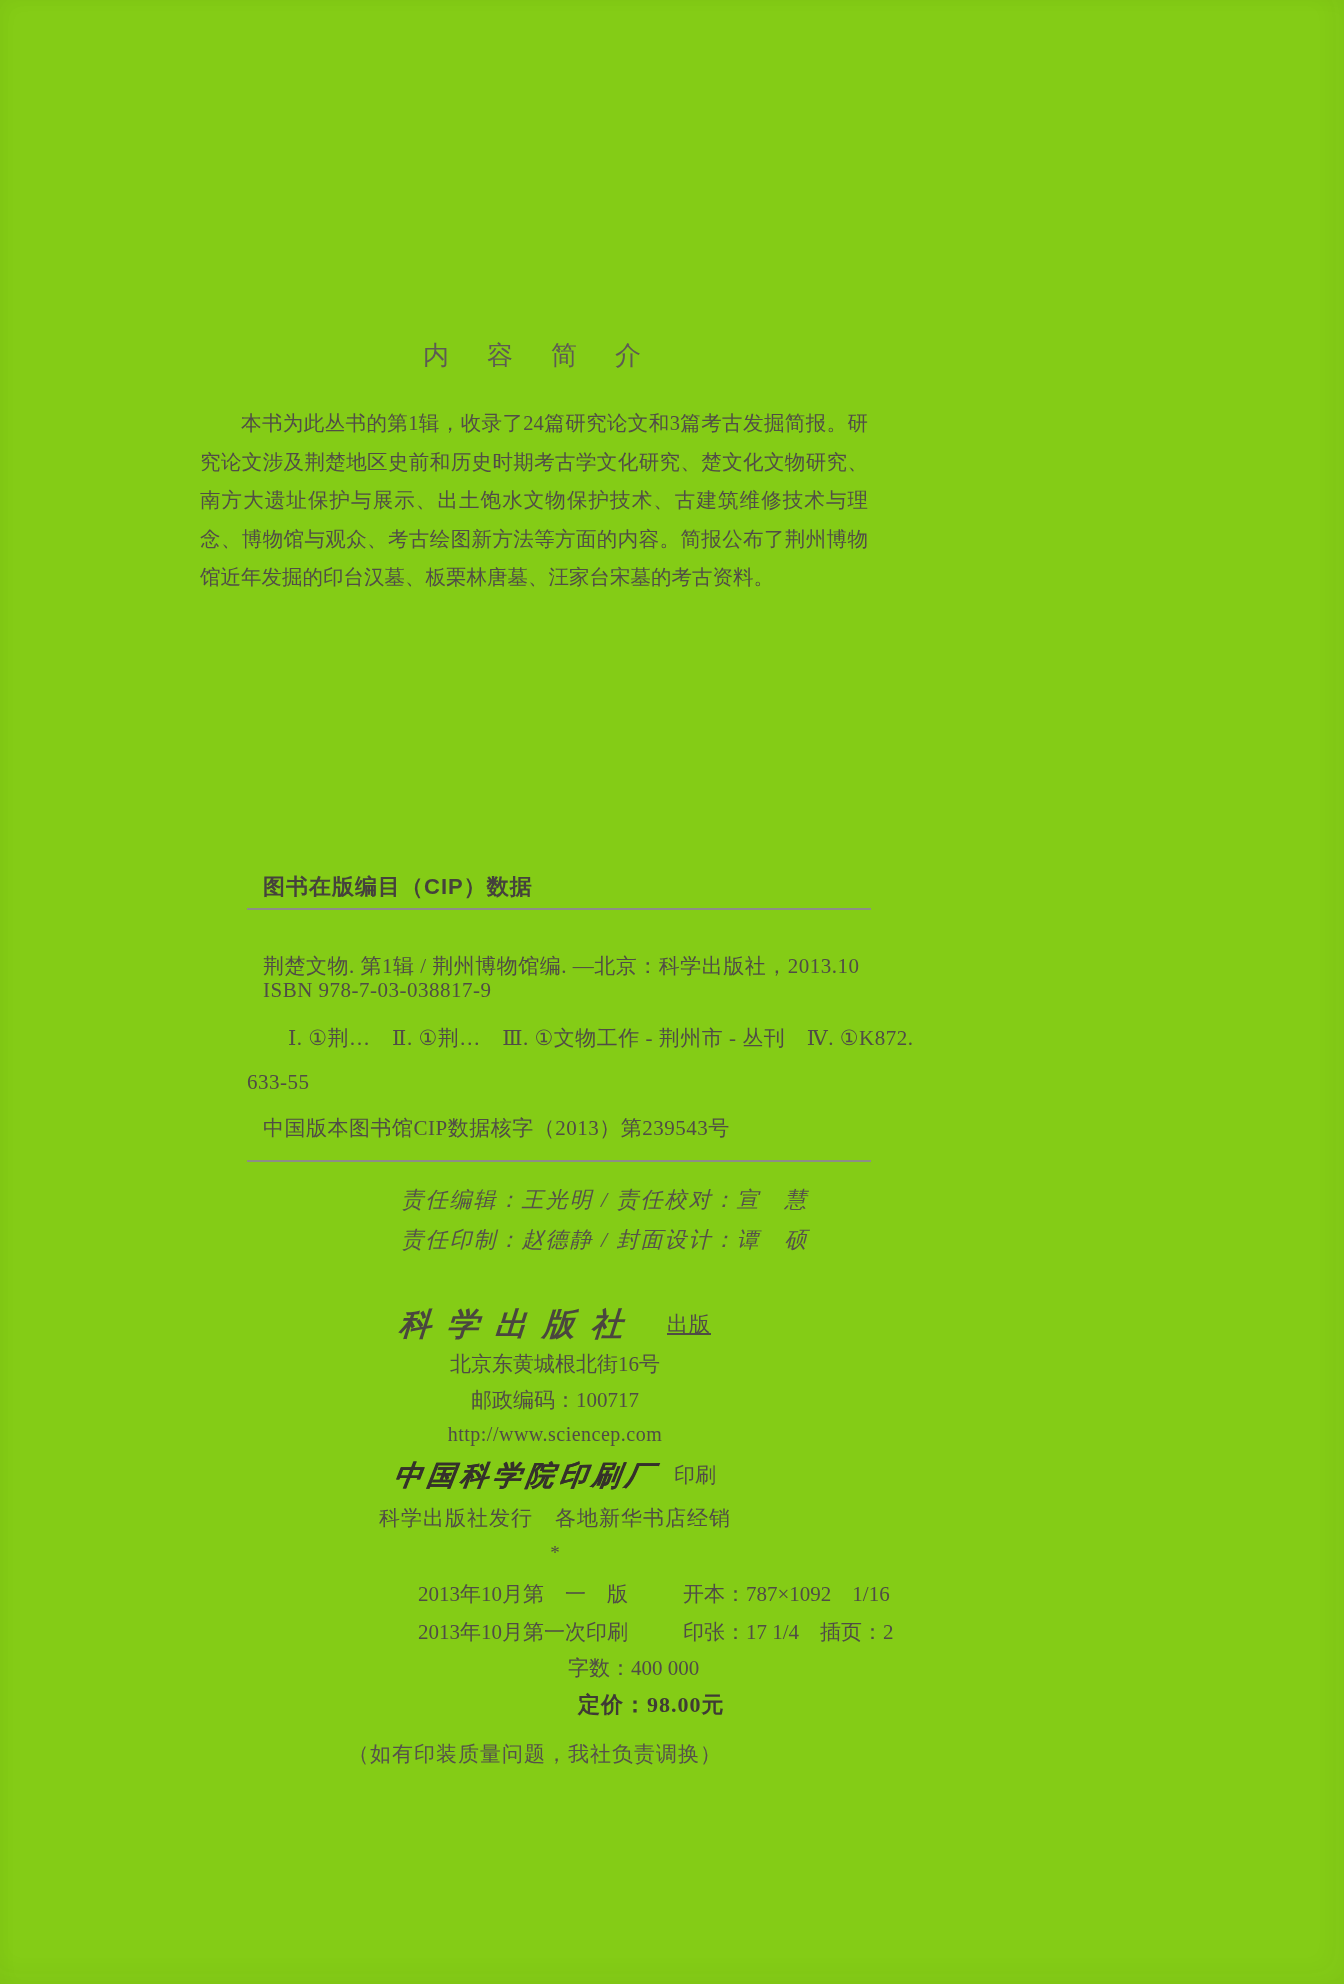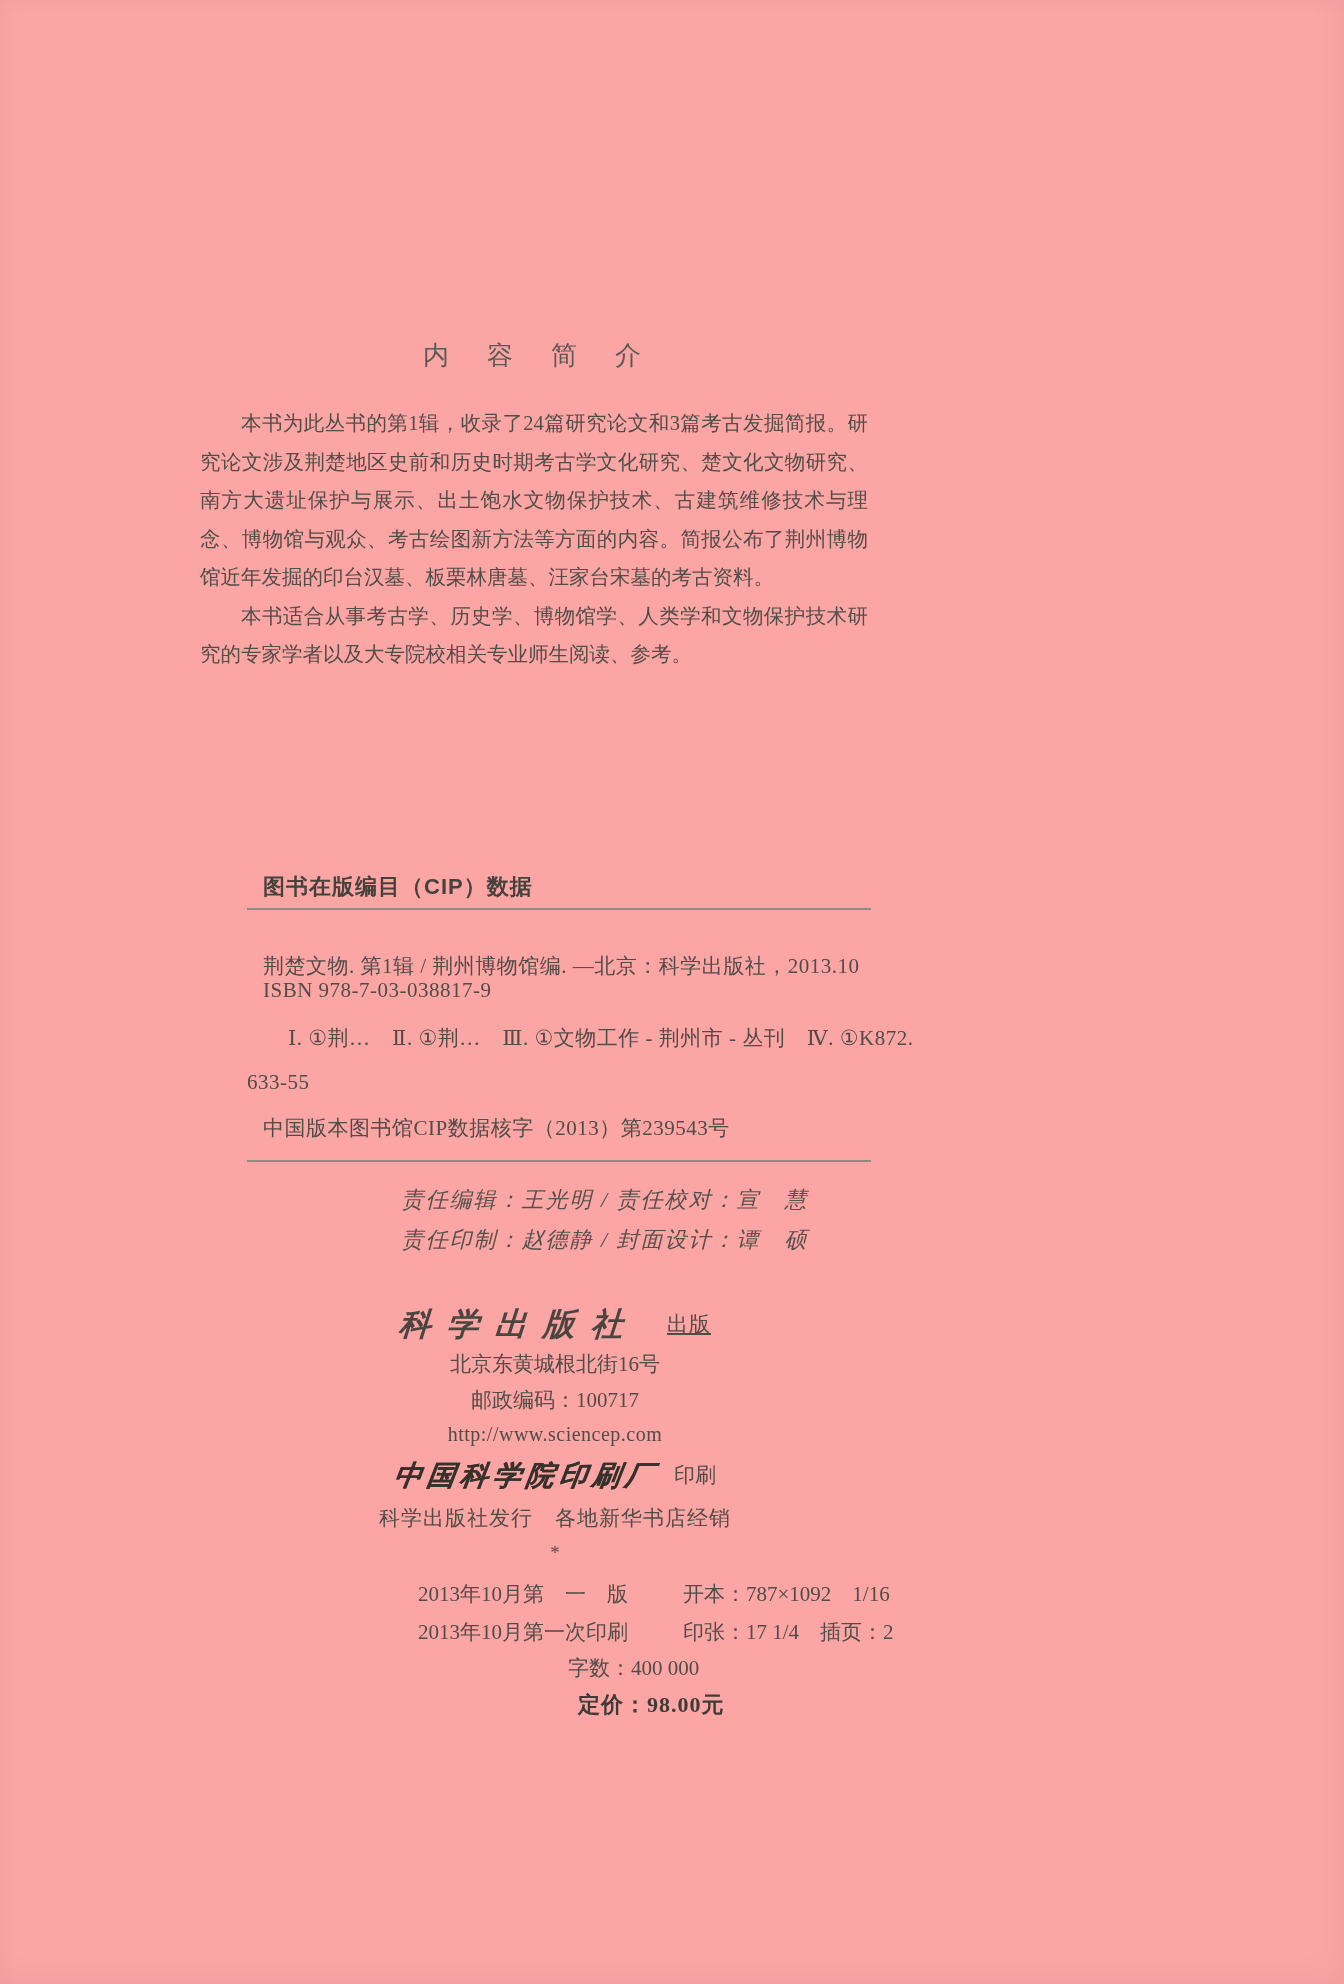--- a/index.html
+++ b/index.html
@@ -4,21 +4,21 @@
 <style>
   html, body {
     margin: 0;
     padding: 0;
     background: #ffffff;
   }
   .page {
     position: relative;
     width: 1344px;
     height: 1984px;
-    background: #fca5a5;
+    background: #84cc16;
     box-shadow: inset -8px -10px 26px rgba(60,55,45,0.04), inset 6px 4px 18px rgba(60,55,45,0.02);
     font-family: "Liberation Serif", "DejaVu Serif", serif;
     color: #4e4a45;
     overflow: hidden;
   }
   .intro-title {
     position: absolute;
     top: 338px;
     left: 200px;
     width: 670px;
@@ -185,21 +185,20 @@
 </style>
 </head>
 <body>
 
 <div class="page">
 
   <div class="intro-title">内　容　简　介</div>
 
   <div class="intro-body">
     <p>本书为此丛书的第1辑，收录了24篇研究论文和3篇考古发掘简报。研究论文涉及荆楚地区史前和历史时期考古学文化研究、楚文化文物研究、南方大遗址保护与展示、出土饱水文物保护技术、古建筑维修技术与理念、博物馆与观众、考古绘图新方法等方面的内容。简报公布了荆州博物馆近年发掘的印台汉墓、板栗林唐墓、汪家台宋墓的考古资料。</p>
-    <p>本书适合从事考古学、历史学、博物馆学、人类学和文物保护技术研究的专家学者以及大专院校相关专业师生阅读、参考。</p>
   </div>
 
   <div class="cip-header">图书在版编目（CIP）数据</div>
   <div class="rule rule-1"></div>
 
   <div class="cip-line cip-title-line">荆楚文物. 第1辑 / 荆州博物馆编. —北京：科学出版社，2013.10</div>
   <div class="cip-line cip-isbn">ISBN 978-7-03-038817-9</div>
   <div class="cip-line cip-class">Ⅰ. ①荆…　Ⅱ. ①荆…　Ⅲ. ①文物工作 - 荆州市 - 丛刊　Ⅳ. ①K872.</div>
   <div class="cip-line cip-class-cont">633-55</div>
   <div class="cip-line cip-record">中国版本图书馆CIP数据核字（2013）第239543号</div>
@@ -227,14 +226,15 @@
   <div class="ed-row ed-row-1">
     <span class="ed-left">2013年10月第　一　版</span>
     <span class="ed-right">开本：787×1092　1/16</span>
   </div>
   <div class="ed-row ed-row-2">
     <span class="ed-left">2013年10月第一次印刷</span>
     <span class="ed-right">印张：17 1/4　插页：2</span>
   </div>
   <div class="ed-words">字数：400 000</div>
   <div class="ed-price">定价：98.00元</div>
+  <div class="ed-note">（如有印装质量问题，我社负责调换）</div>
 
 </div>
 
 </body></html>

